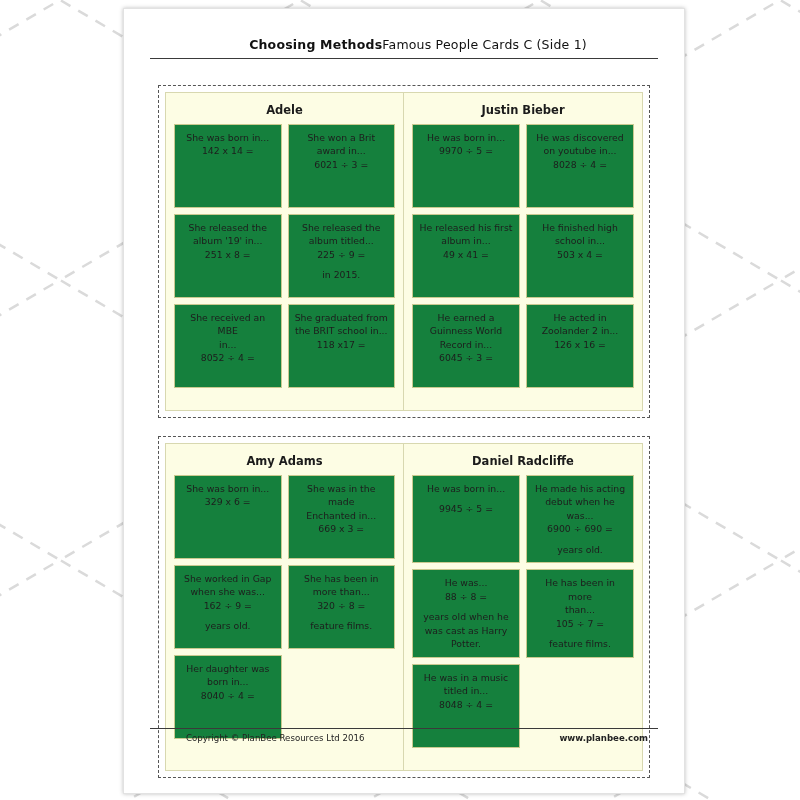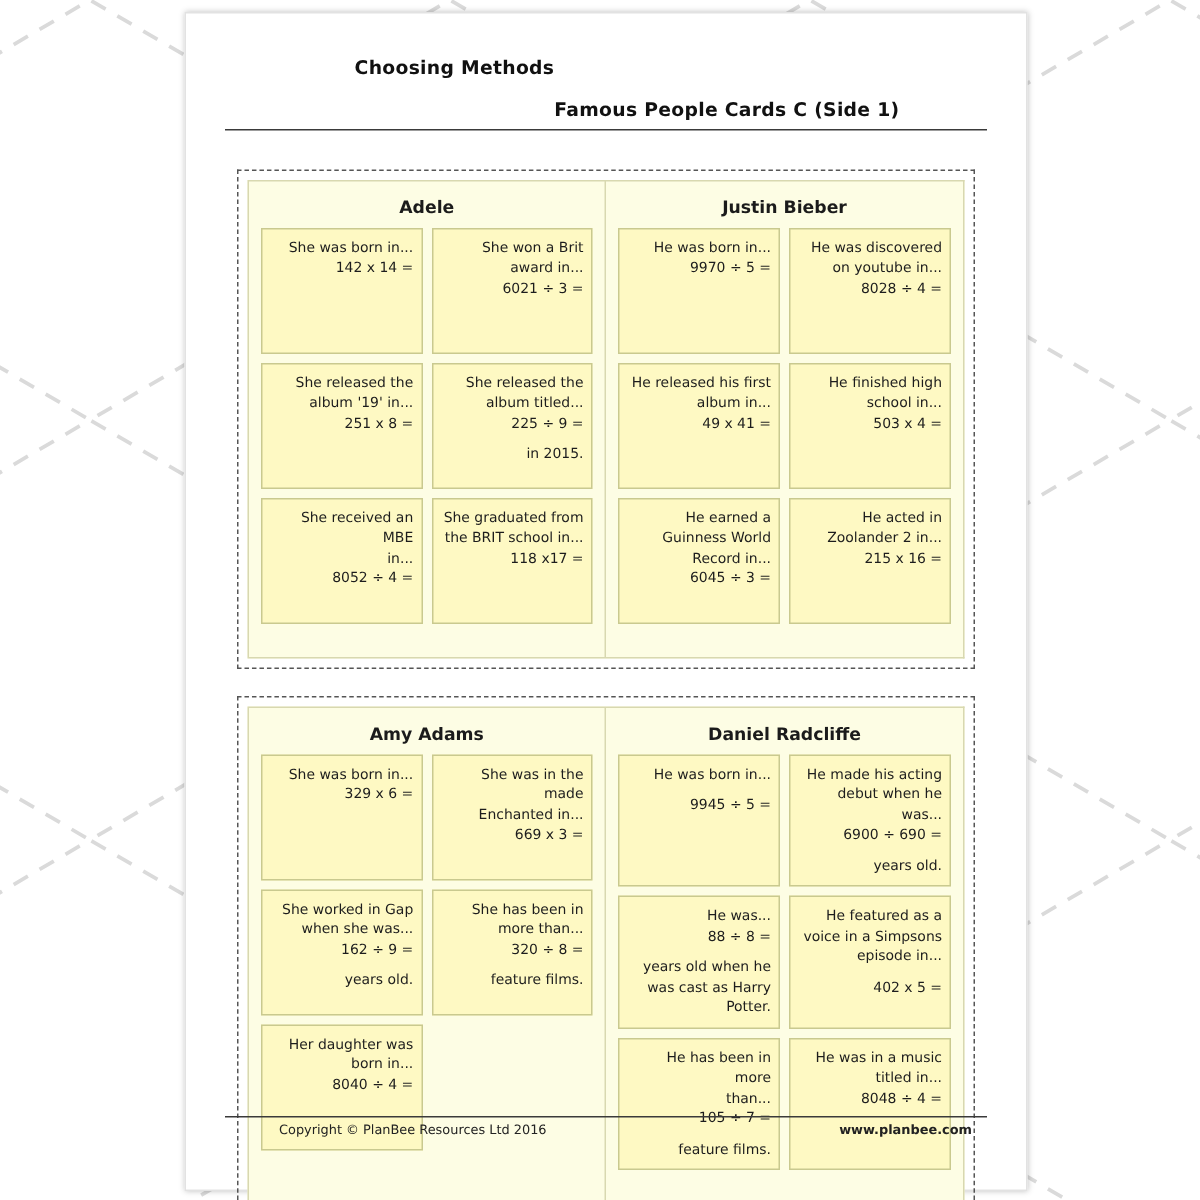--- a/index.html
+++ b/index.html
@@ -53,21 +53,21 @@
     justify-content: center;
     align-items: flex-start;
     font-size: 12.5px;
     color: #111;
     padding: 0 8px 6px 36px;
     border-bottom: 1.5px solid #3a3a3a;
     margin-bottom: 26px;
     letter-spacing: 0.2px;
   }
   #page-header .left  { font-weight: 600; }
-  #page-header .right { font-weight: 700; margin-top: 28px; }
+  #page-header .right { font-weight: 400; }
 
   
   .cut-block {
     border: 1px dashed #555;
     padding: 6px;
     box-sizing: border-box;
     margin: 0 8px 18px 8px;
   }
   .cut-block.second { margin-bottom: 12px; }
 
@@ -91,42 +91,42 @@
     color: #1b1b1b;
     padding: 4px 0 7px 0;
   }
 
   .card-grid {
     display: grid;
     grid-template-columns: 1fr 1fr;
     gap: 6px;
   }
   .card {
-    background: #fef9c3;
+    background: #15803d;
     border: 1px solid #c9c98f;
     min-height: 84px;
     padding: 6px 5px;
     box-sizing: border-box;
-    text-align: right;
+    text-align: center;
     font-size: 9.3px;
     line-height: 1.45;
     color: #1d1d1d;
     display: flex;
     flex-direction: column;
     align-items: center;
   }
   .card .line { display: block; width: 100%; }
   .card .sp { display: block; height: 7px; }
 
   
   #page-footer {
     position: absolute;
     left: 26px;
     right: 26px;
-    bottom: 34px;
+    bottom: 50px;
     display: flex;
     justify-content: space-between;
     align-items: center;
     font-size: 8.6px;
     color: #222;
     padding: 4px 10px 0 36px;
     border-top: 1.5px solid #3a3a3a;
     box-sizing: border-box;
   }
   #page-footer .right { font-weight: 700; text-align: center; }
@@ -281,21 +281,21 @@
             </div>
             <div class="card">
               <span class="line">He earned a</span>
               <span class="line">Guinness World</span>
               <span class="line">Record in...</span>
               <span class="line">6045 ÷ 3 =</span>
             </div>
             <div class="card">
               <span class="line">He acted in</span>
               <span class="line">Zoolander 2 in...</span>
-              <span class="line">215 x 16 =</span>
+              <span class="line">126 x 16 =</span>
             </div>
           </div>
         </div>
 
       </div>
     </div>
 
     <div class="cut-block second">
       <div class="pair-row">
 
@@ -348,27 +348,20 @@
               <span class="sp"></span>
               <span class="line">years old.</span>
             </div>
             <div class="card">
               <span class="line">He was...</span>
               <span class="line">88 ÷ 8 =</span>
               <span class="sp"></span>
               <span class="line">years old when he</span>
               <span class="line">was cast as Harry</span>
               <span class="line">Potter.</span>
-            </div>
-            <div class="card">
-              <span class="line">He featured as a</span>
-              <span class="line">voice in a Simpsons</span>
-              <span class="line">episode in...</span>
-              <span class="sp"></span>
-              <span class="line">402 x 5 =</span>
             </div>
             <div class="card">
               <span class="line">He has been in more</span>
               <span class="line">than...</span>
               <span class="line">105 ÷ 7 =</span>
               <span class="sp"></span>
               <span class="line">feature films.</span>
             </div>
             <div class="card">
               <span class="line">He was in a music</span>

